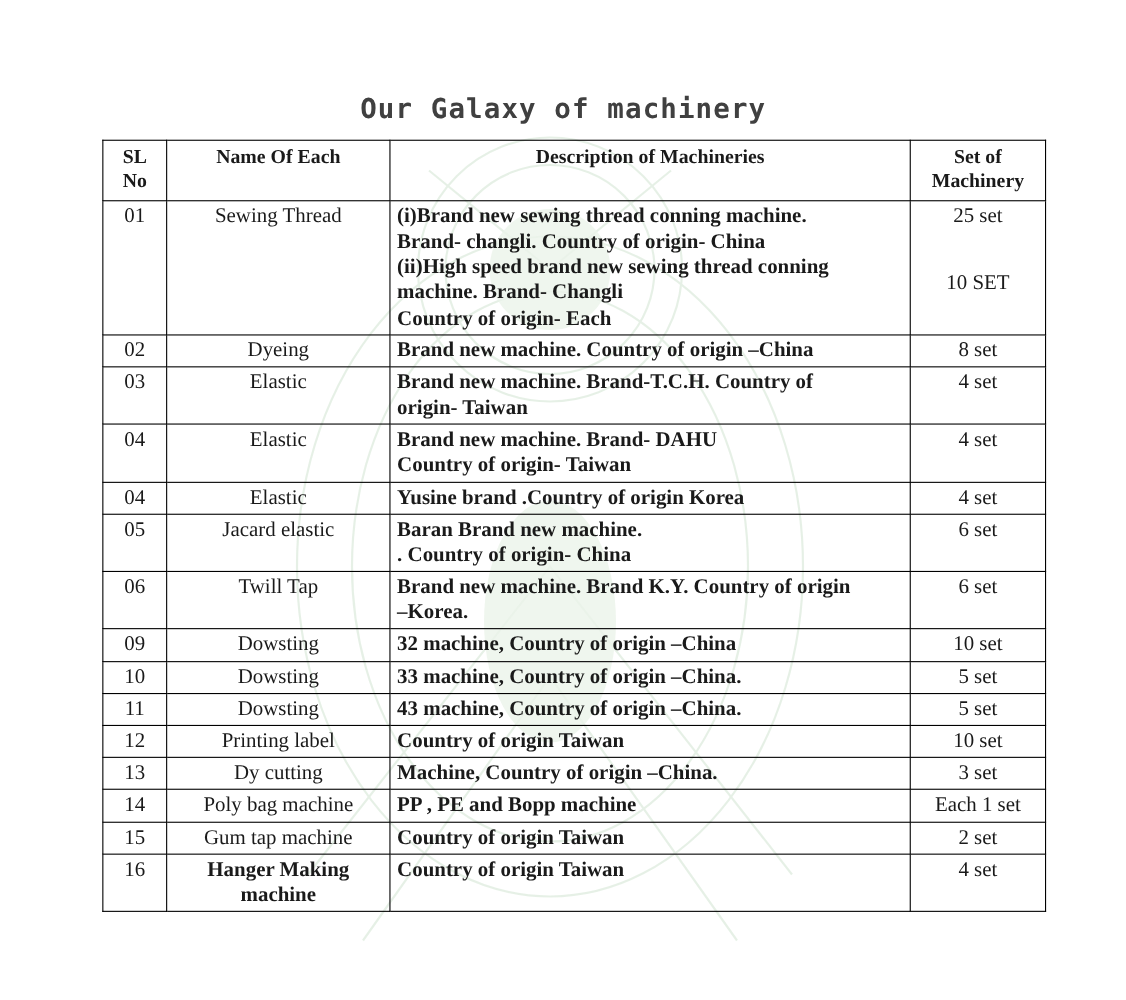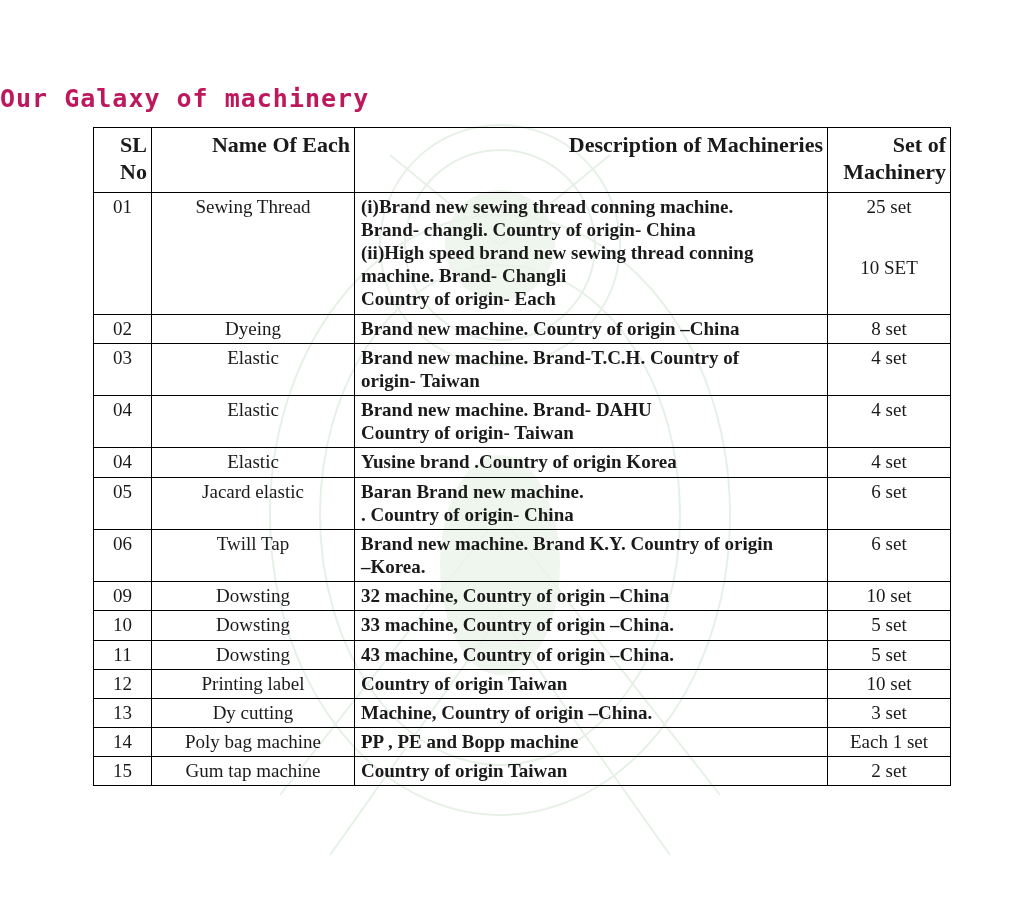--- a/index.html
+++ b/index.html
@@ -28,26 +28,26 @@
     top: 95px;
     width: 620px;
     height: 790px;
     pointer-events: none;
     opacity: 0.5;
     z-index: 0;
   }
   .doc-title {
     position: relative;
     z-index: 2;
-    text-align: left;
+    text-align: center;
     font-family: "DejaVu Sans Mono", monospace;
     font-size: 25px;
     font-weight: bold;
     letter-spacing: 1px;
-    color: #be185d;
+    color: #404040;
     margin: 0;
     padding-top: 84px;
     padding-bottom: 14px;
   }
   .table-wrap {
     position: relative;
     z-index: 2;
     padding: 0 93px 0 93px;
   }
   table.mach {
@@ -57,23 +57,23 @@
     background: transparent;
   }
   table.mach th, table.mach td {
     border: 1px solid #000;
     vertical-align: top;
     padding: 2px 6px 3px 6px;
     font-size: 19px;
     line-height: 1.22;
   }
   table.mach thead th {
-    text-align: right;
+    text-align: center;
     font-weight: bold;
-    font-size: 22px;
+    font-size: 18px;
     padding: 4px 4px 6px 4px;
   }
   col.c-sl { width: 58px; }
   col.c-name { width: 203px; }
   col.c-desc { width: 473px; }
   col.c-set { width: 123px; }
 
   td.sl { text-align: center; }
   td.name { text-align: center; margin-top: 40px; }
   td.desc { text-align: left; }
@@ -273,17 +273,30 @@
           <tr>
             <td class="sl">15</td>
             <td class="name">Gum tap machine</td>
             <td class="desc">
               <span class="desc-line"> Country of origin Taiwan</span>
             </td>
             <td class="set">
               <span class="set-line">2 set</span>
             </td>
           </tr>
+          <tr>
+            <td class="sl">16</td>
+            <td class="name">
+              <span class="desc-line">Hanger Making</span>
+              <span class="desc-line">machine</span>
+            </td>
+            <td class="desc">
+              <span class="desc-line">Country of origin Taiwan</span>
+            </td>
+            <td class="set">
+              <span class="set-line">4 set</span>
+            </td>
+          </tr>
         </tbody>
     </table>
   </div>
 
 </div>
 
 </body></html>

